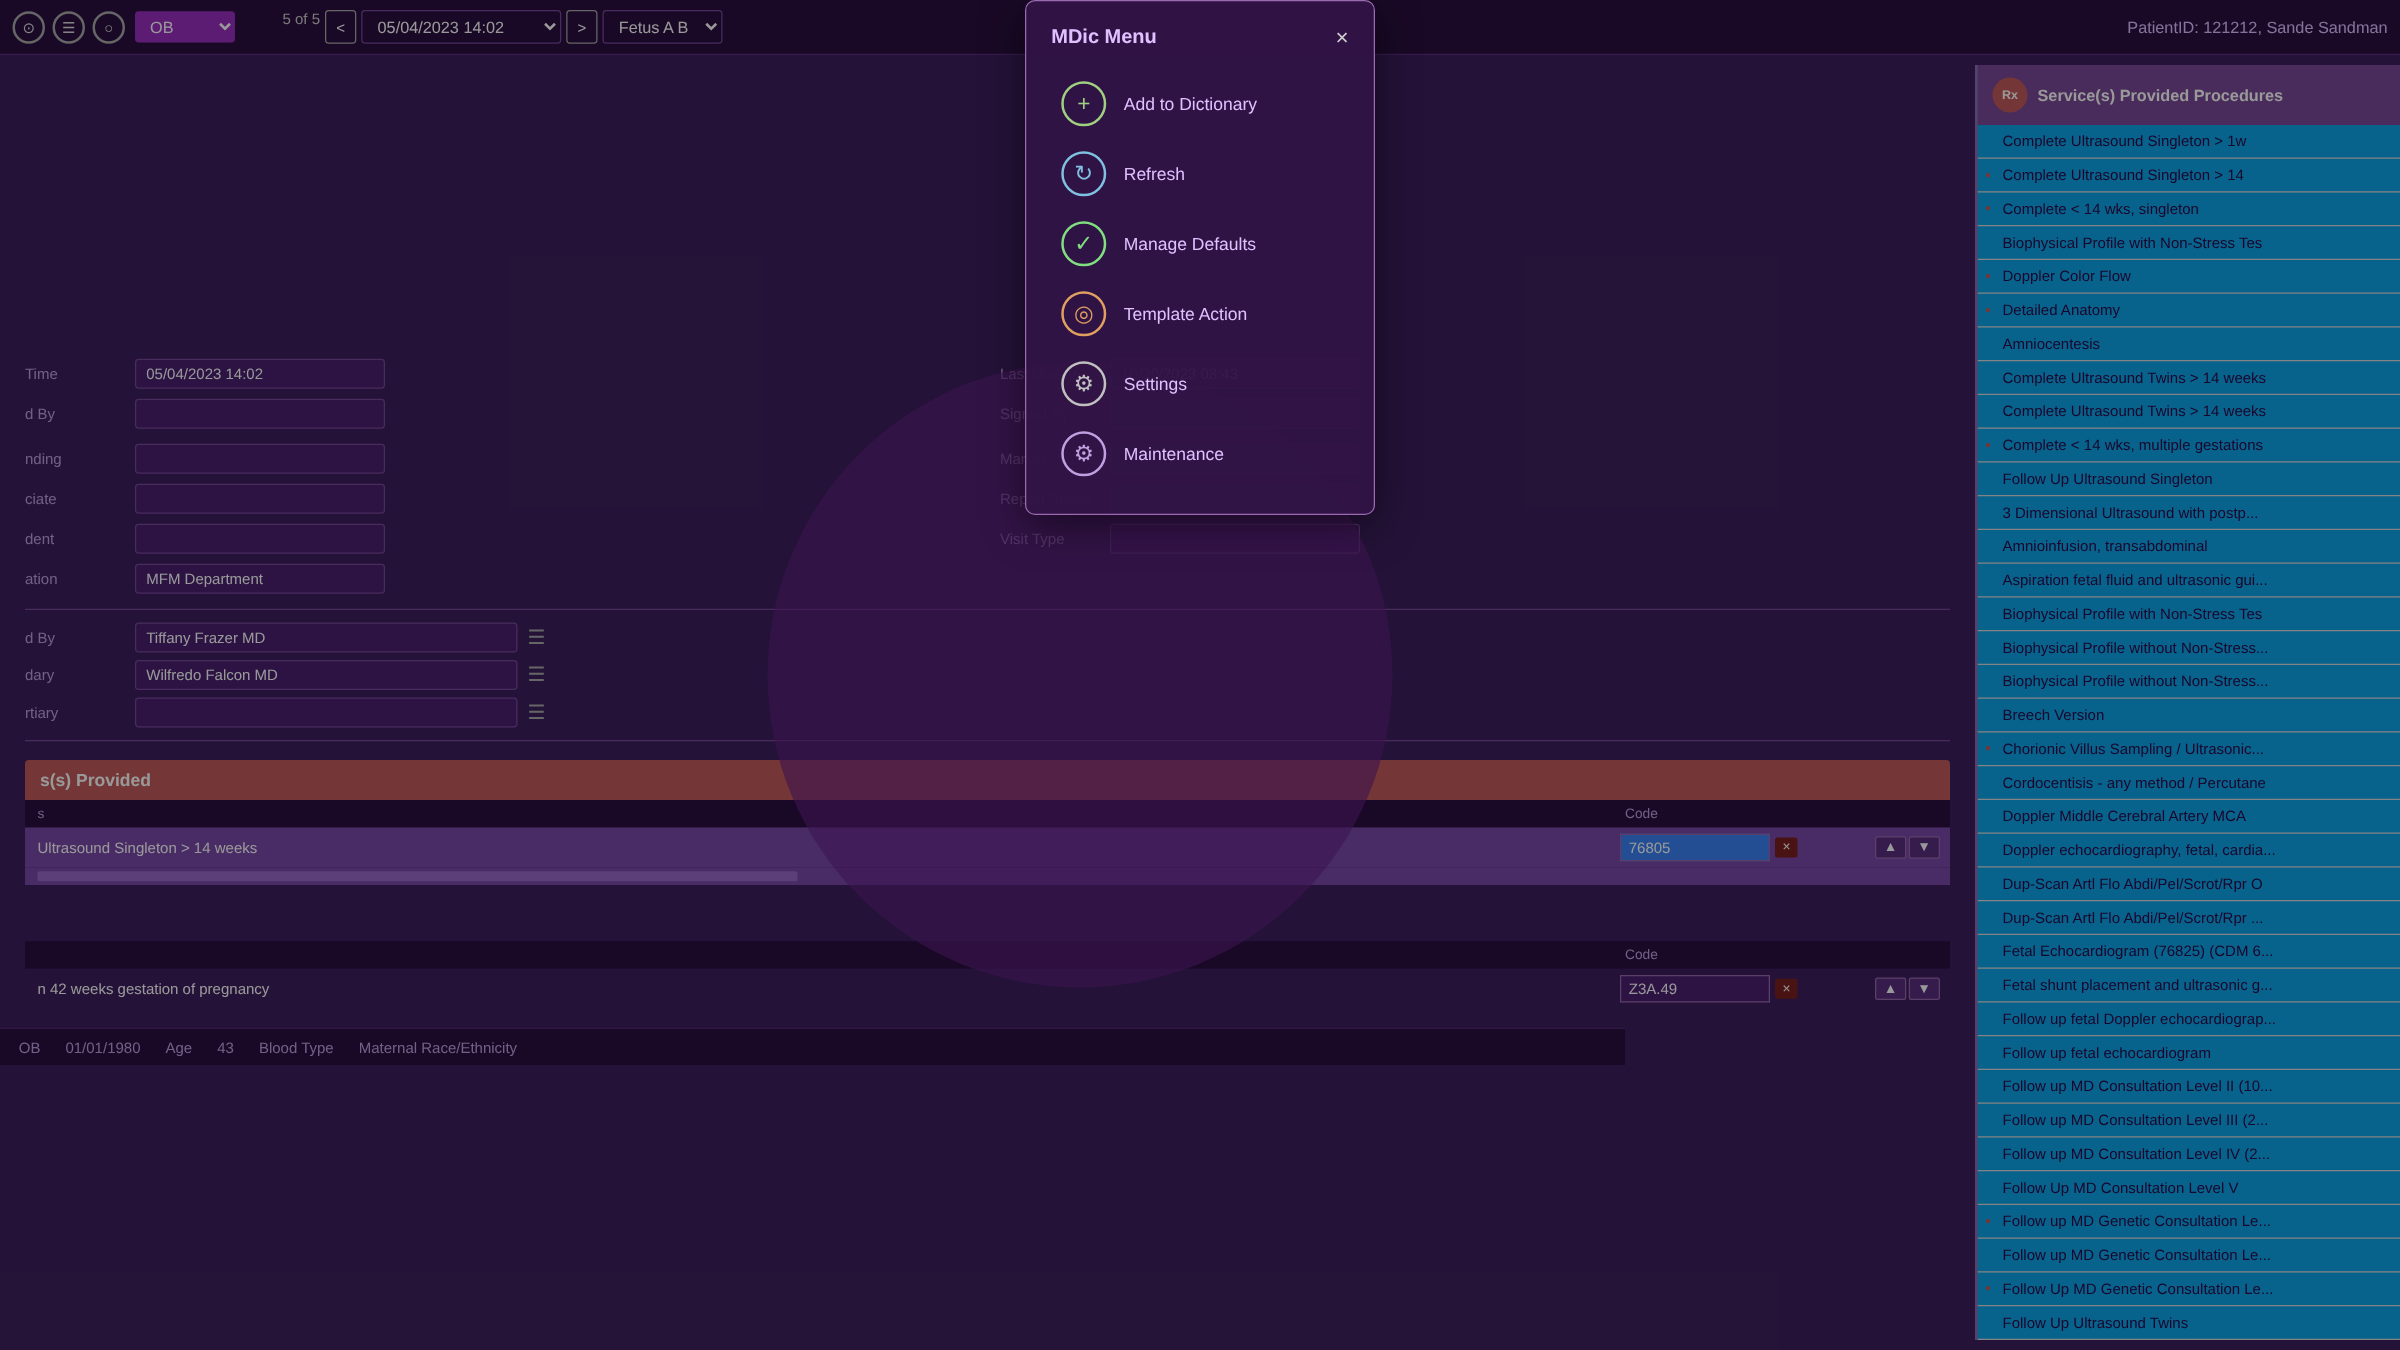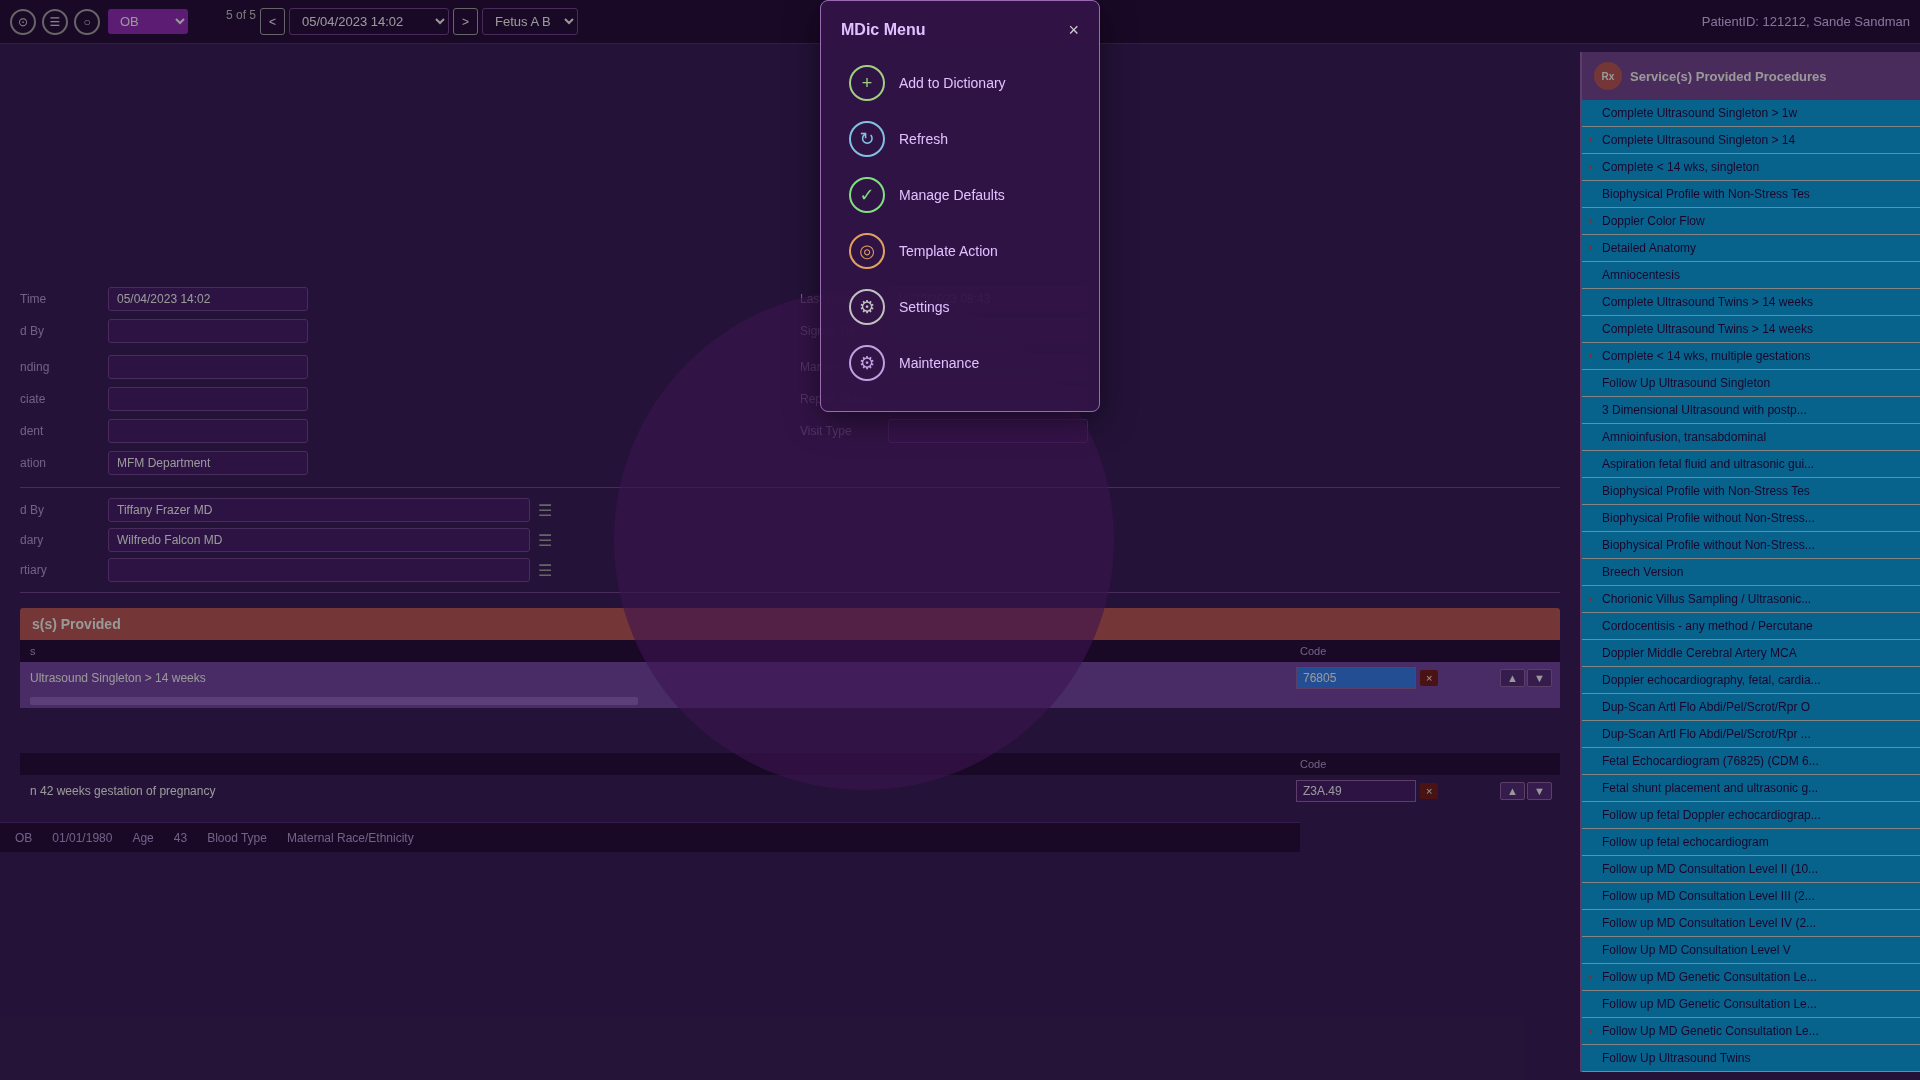--- a/index.html
+++ b/index.html
@@ -129,21 +129,21 @@
       font-size: 12px;
       min-width: 80px;
     }
     .personnel-input {
       background: #4a2070;
       border: 1px solid #7a4a9a;
       color: #fff;
       padding: 4px 8px;
       border-radius: 3px;
       font-size: 12px;
-      width: 422px;
+      width: 306px;
     }
     .list-icon {
       color: #aaa;
       font-size: 16px;
       cursor: pointer;
     }
 
     
     .services-section {
       margin-top: 15px;

